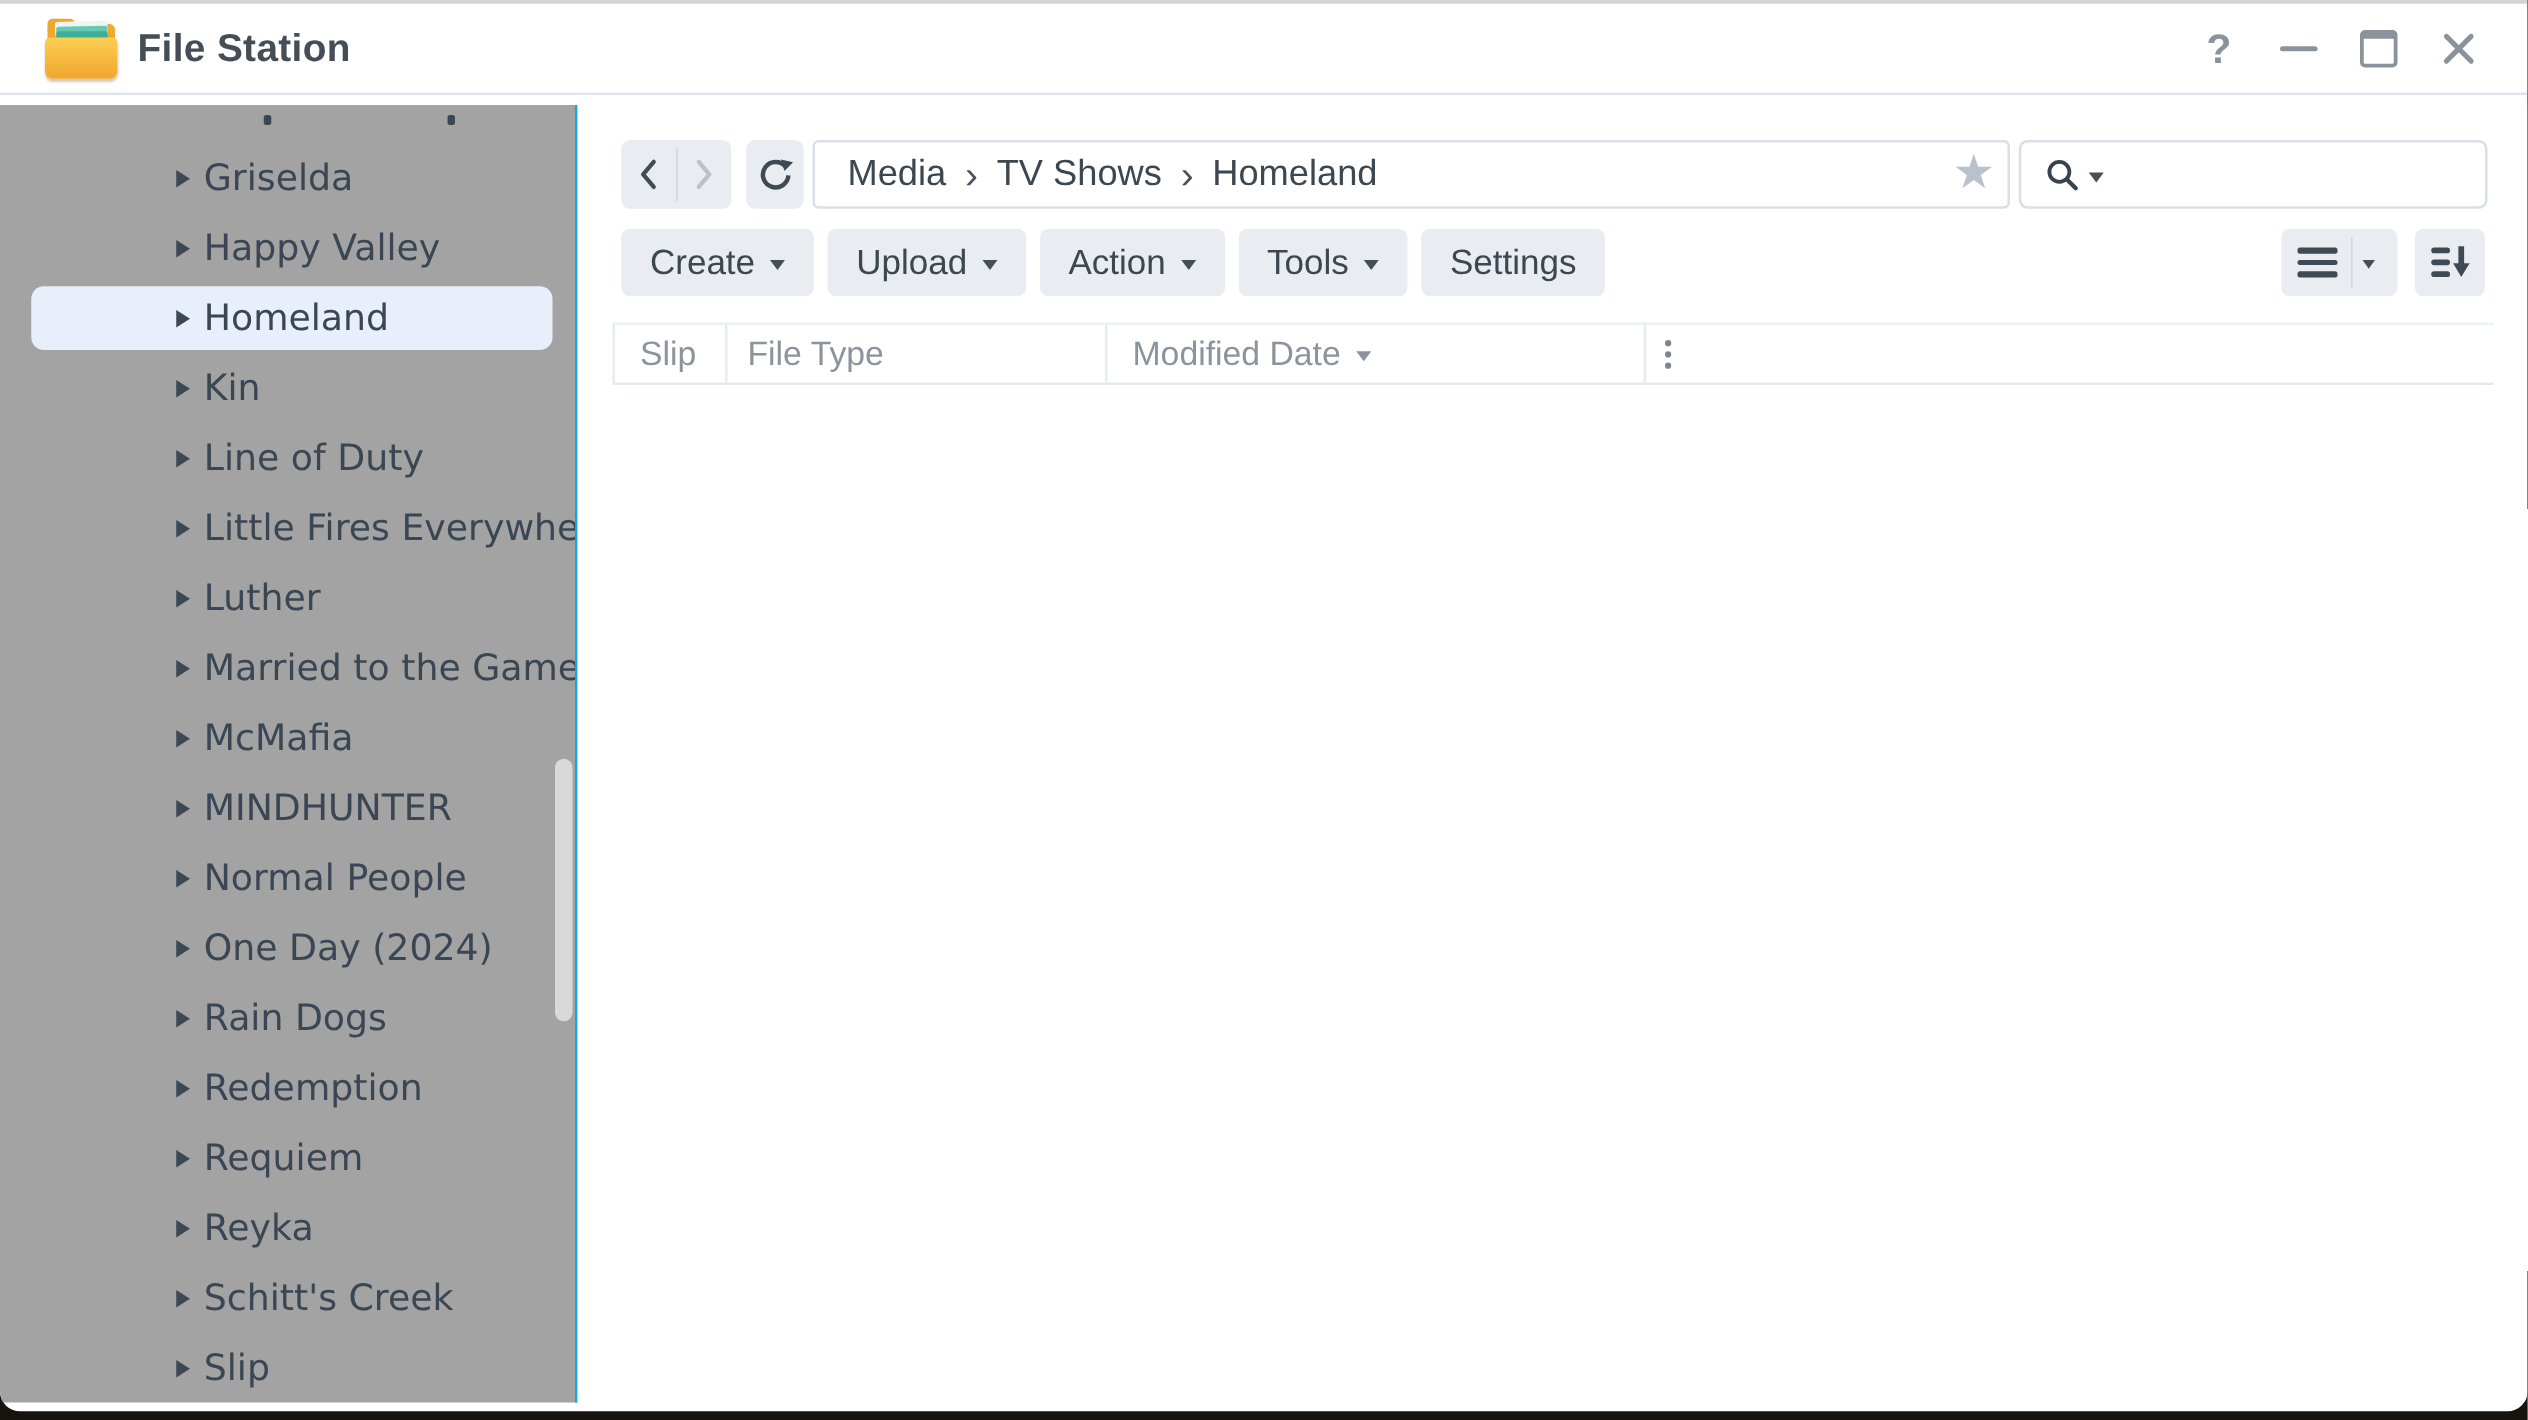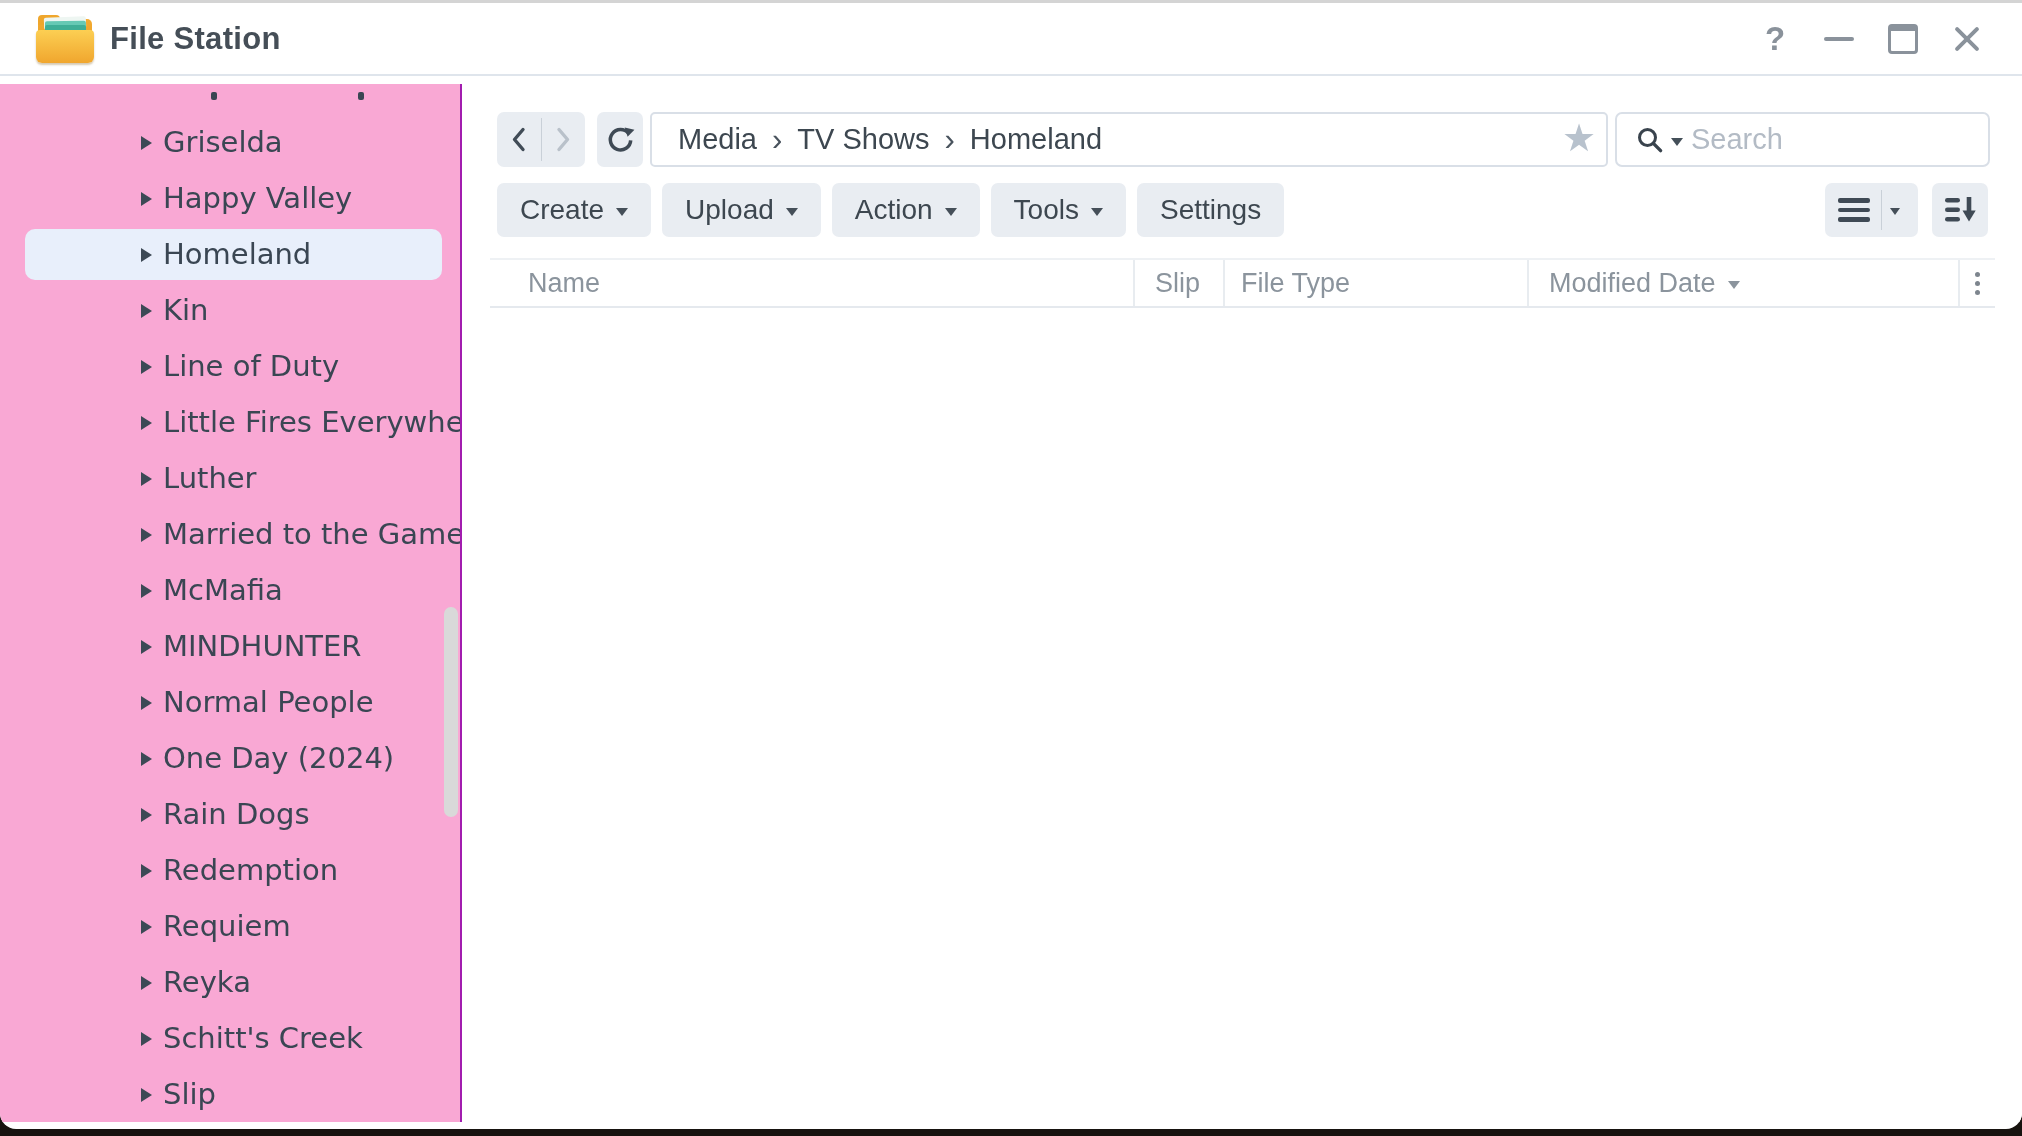--- a/index.html
+++ b/index.html
@@ -22,21 +22,21 @@
   .wc{width:30px;height:34px;display:flex;align-items:center;justify-content:center;cursor:pointer;}
   .wc-help{font-size:33px;font-weight:600;color:#8a929b;}
   .wc-min{width:30px;height:4px;border-radius:2px;background:#8a929b;}
   .wc-max{width:27px;height:20px;border:3px solid #8a929b;border-top-width:7px;border-radius:4px;box-sizing:content-box;}
   .wc-close{position:relative;width:30px;height:30px;}
   .wc-close::before,.wc-close::after{content:"";position:absolute;left:-1px;top:13px;width:32px;height:4px;border-radius:2px;background:#8a929b;}
   .wc-close::before{transform:rotate(45deg);}
   .wc-close::after{transform:rotate(-45deg);}
 
   
-  .sidebar{position:absolute;left:0;top:84px;width:460px;bottom:7px;background:#f9a8d4;border-right:2px solid #a21caf;overflow:hidden;text-align:center;}
+  .sidebar{position:absolute;left:0;top:84px;width:460px;bottom:7px;background:#a3a3a3;border-right:2px solid #0ea5e9;overflow:hidden;text-align:center;}
   .side-item{position:absolute;left:0;width:460px;height:51px;cursor:pointer;}
   .side-item.sel::before{content:"";position:absolute;left:25px;right:18px;top:0;bottom:0;background:#e8effb;border-radius:10px;}
   .tri{position:absolute;left:141px;top:50%;margin-top:-7px;width:0;height:0;border-left:11px solid #3c4955;border-top:7px solid transparent;border-bottom:7px solid transparent;}
   .side-lbl{position:absolute;left:163px;top:50%;transform:translateY(-52%);font-family:"DejaVu Sans",sans-serif;font-size:29px;color:#3a4653;white-space:nowrap;}
   .remnant-dot{position:absolute;top:8px;width:6px;height:8px;border-radius:2px;background:#3a4653;}
   .side-scrollbar{position:absolute;left:444px;top:523px;width:14px;height:210px;border-radius:7px;background:#d9d9d9;}
 
   
   .main{position:absolute;left:462px;top:84px;right:0;bottom:7px;background:#fff;}
 
@@ -222,21 +222,20 @@
           </div>
         <span class="path-star">★</span>
       </div>
 
       <div class="search-field">
         <svg width="30" height="30" viewBox="0 0 30 30">
             <circle cx="12.5" cy="12.5" r="8" fill="none" stroke="#39434d" stroke-width="3"></circle>
             <line x1="18.6" y1="18.6" x2="25.6" y2="25.6" stroke="#39434d" stroke-width="3.4" stroke-linecap="round"></line>
           </svg>
         <span class="search-caret"></span>
-        <input class="search-input" type="text" placeholder="Search" style="">
       </div>
 
       <div class="toolbar" id="toolbar-buttons">
           <button class="tbtn">
             <span>Create</span>
             <span class="dcaret"></span>
           </button>
           <button class="tbtn">
             <span>Upload</span>
             <span class="dcaret"></span>
@@ -267,23 +266,20 @@
         <svg width="36" height="32" viewBox="0 0 36 32" fill="#3f4a55">
             <rect x="3" y="4" width="15" height="4.6" rx="2.3"></rect>
             <rect x="3" y="13.5" width="15" height="4.6" rx="2.3"></rect>
             <rect x="3" y="23" width="15" height="4.6" rx="2.3"></rect>
             <rect x="24.7" y="3" width="4.6" height="15"></rect>
             <path d="M20.5 16.5 h13.2 L27 27.5 Z"></path>
           </svg>
       </div>
 
       <div class="thead" id="table-header">
-          <div class="th" style="width: 643px; padding-left: 38px;">
-            <span>Name</span>
-          </div>
           <div class="th bl" style="width: 90px; padding-right: 23px; justify-content: flex-end;">
             <span>Slip</span>
           </div>
           <div class="th bl" style="width: 304px; padding-left: 16px;">
             <span>File Type</span>
           </div>
           <div class="th bl" style="width: 431px; padding-left: 20px;">
             <span>Modified Date</span>
             <span class="sort-tri"></span>
           </div>

